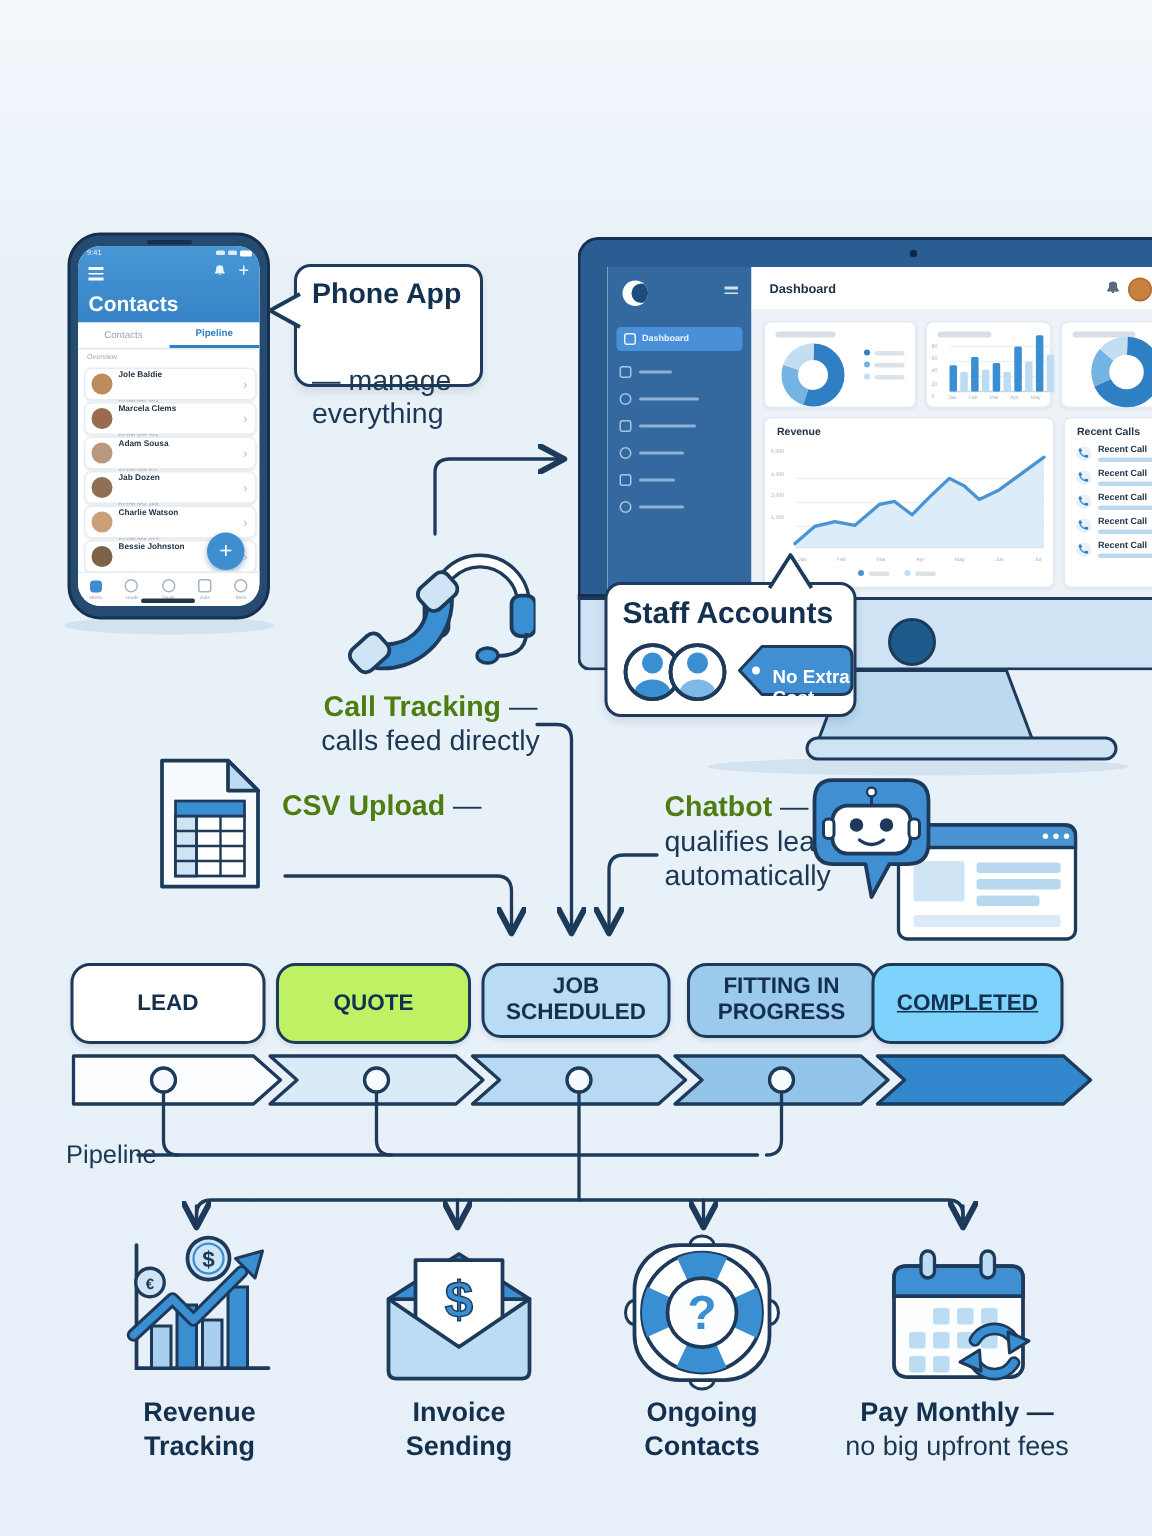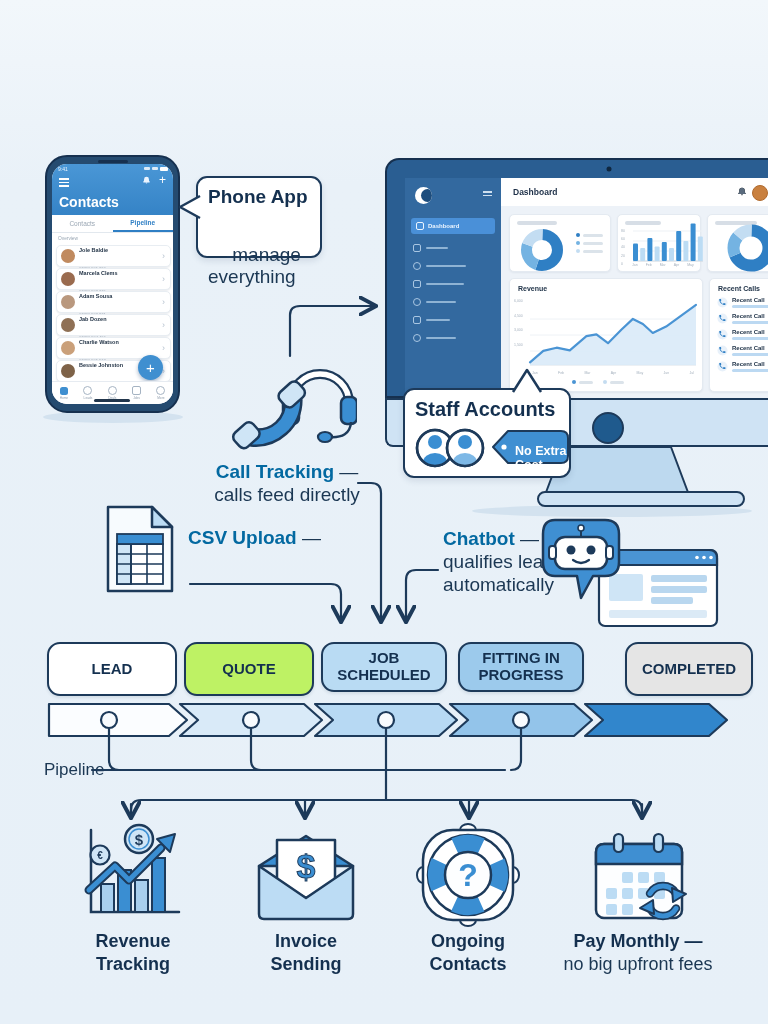--- a/index.html
+++ b/index.html
@@ -1,20 +1,20 @@
 <!DOCTYPE html>
 <html><head>
 <meta charset="utf-8">
 <style>
   html,body{margin:0;padding:0;}
   body{width:768px;height:1024px;position:relative;overflow:hidden;
        font-family:"Liberation Sans","DejaVu Sans",sans-serif;
        background:linear-gradient(180deg,#f2f7fb 0%,#e9f1f8 18%,#e7f0f8 100%);}
   .abs{position:absolute;}
-  .feat-title{font-weight:700;font-size:19px;color:#0369a1;}
+  .feat-title{font-weight:700;font-size:19px;color:#4d7c0f;}
   .feat-desc{font-size:19px;color:#1b3753;}
   .callout{background:#fff;border:2.5px solid #1d3a5a;border-radius:11px;
            box-shadow:0 3px 6px rgba(30,60,90,.12);}
   .stage{border:2.5px solid #1d3a5a;border-radius:13px;display:flex;align-items:center;
          justify-content:center;text-align:center;font-weight:700;font-size:15px;
          line-height:1.12;color:#14304f;box-shadow:0 2px 3px rgba(30,60,90,.10);}
   .benefit-label{font-size:18px;font-weight:700;color:#14304f;text-align:center;line-height:1.25;}
   
   .phone{left:45px;top:155px;width:135px;height:258px;background:#254b70;border:2px solid #16304f;
          border-radius:22px;box-sizing:border-box;}
@@ -481,21 +481,21 @@
   </div>
 <div class="abs stage" style="left: 184px; top: 642px; width: 126px; height: 50px; background: #bef264; align-items: center;">
     <span>QUOTE</span>
   </div>
 <div class="abs stage" style="left: 321px; top: 642px; width: 126px; height: 50px; padding: 0px 14px; box-sizing: border-box; background: rgb(185, 219, 243);">
     <span>JOB SCHEDULED</span>
   </div>
 <div class="abs stage" style="left: 458px; top: 642px; width: 126px; height: 50px; padding: 0px 10px; box-sizing: border-box; background: rgb(156, 202, 236);">
     <span>FITTING IN PROGRESS</span>
   </div>
-<div class="abs stage" style="left: 625px; top: 642px; width: 124px; height: 50px; background: #e5e5e5;">
+<div class="abs stage" style="left: 581px; top: 642px; width: 124px; height: 50px; background: #7dd3fc; text-decoration: underline;">
     <span>COMPLETED</span>
   </div>
 
 <svg class="abs" style="left:0;top:702px" width="768" height="40">
   <g stroke="#1d3a5a" stroke-width="2.2" stroke-linejoin="round">
     <polygon points="49,2 169,2 187,18 169,34 49,34" fill="#fbfdff"></polygon>
     <polygon points="180,2 304,2 322,18 304,34 180,34 198,18" fill="#d9eaf8"></polygon>
     <polygon points="315,2 439,2 457,18 439,34 315,34 333,18" fill="#b7d9f3"></polygon>
     <polygon points="450,2 574,2 592,18 574,34 450,34 468,18" fill="#93c4ea"></polygon>
     <polygon points="585,2 709,2 727,18 709,34 585,34 603,18" fill="#3186cc"></polygon>

